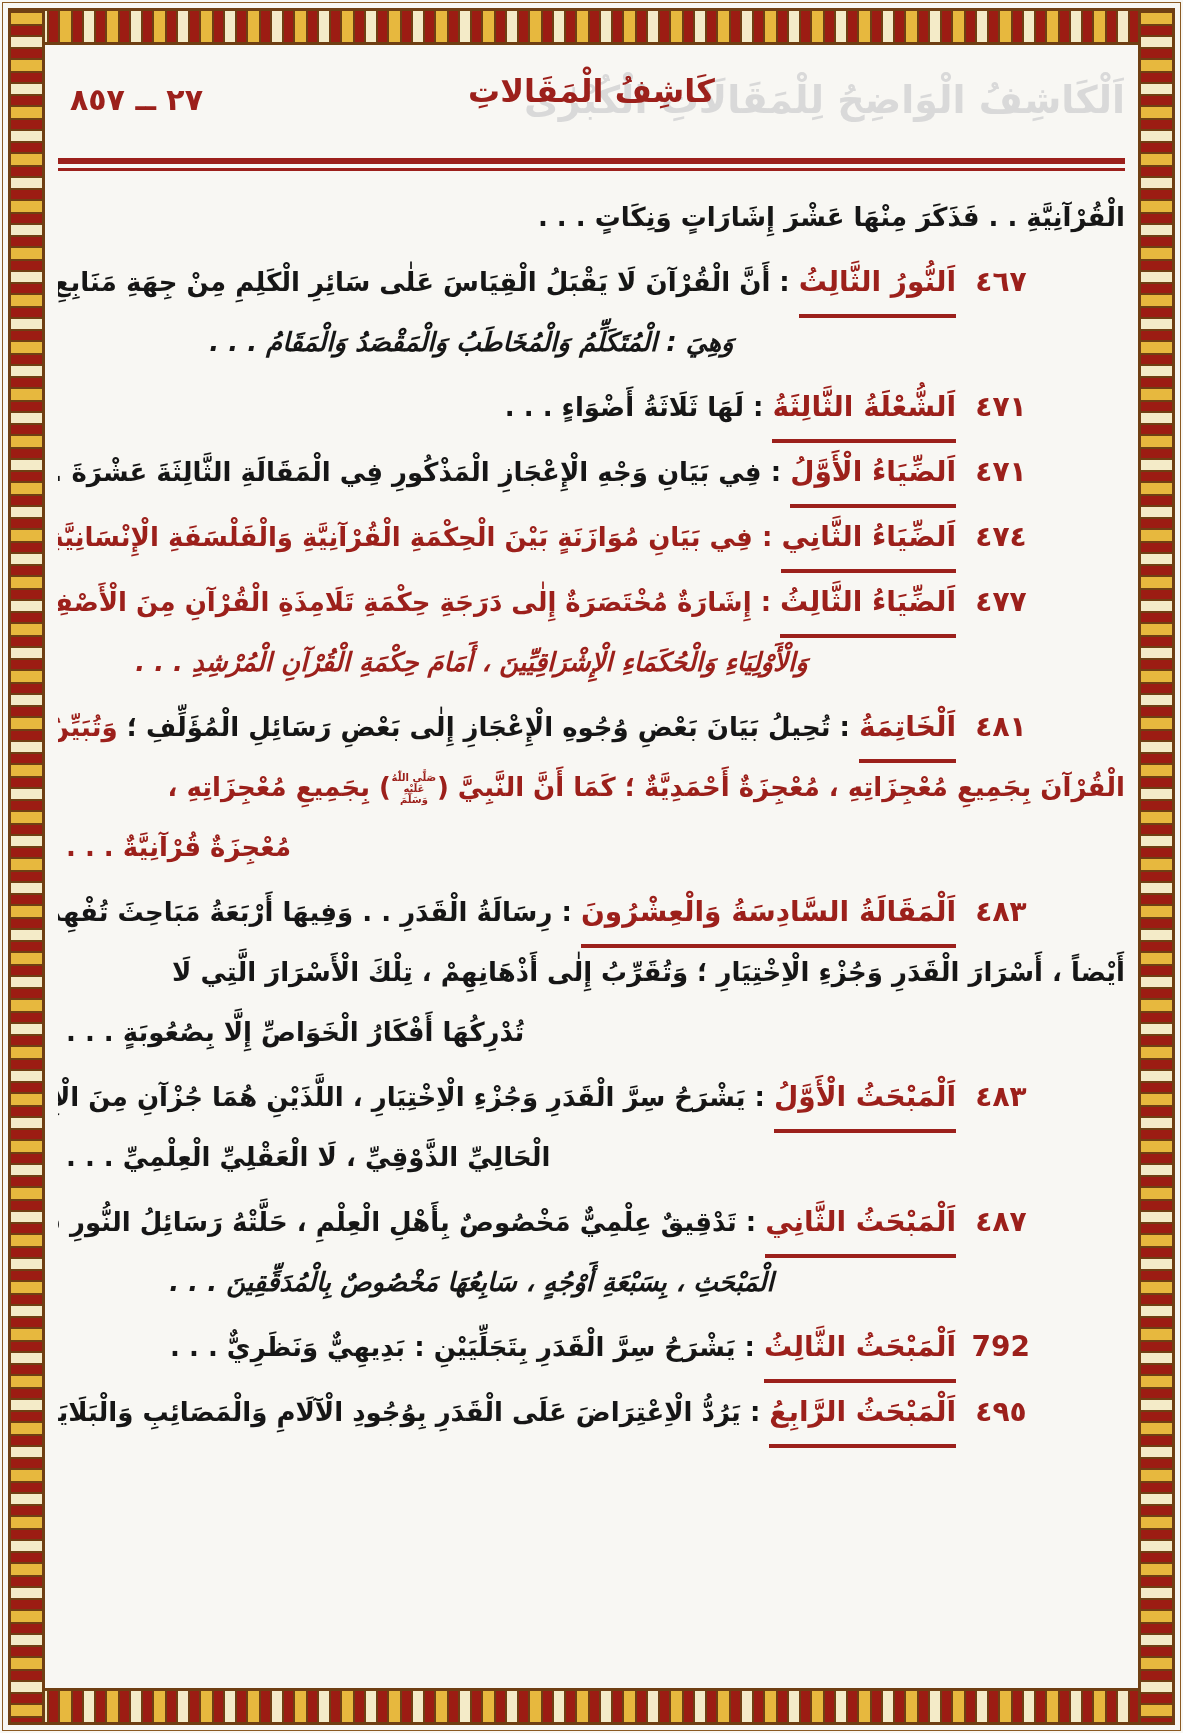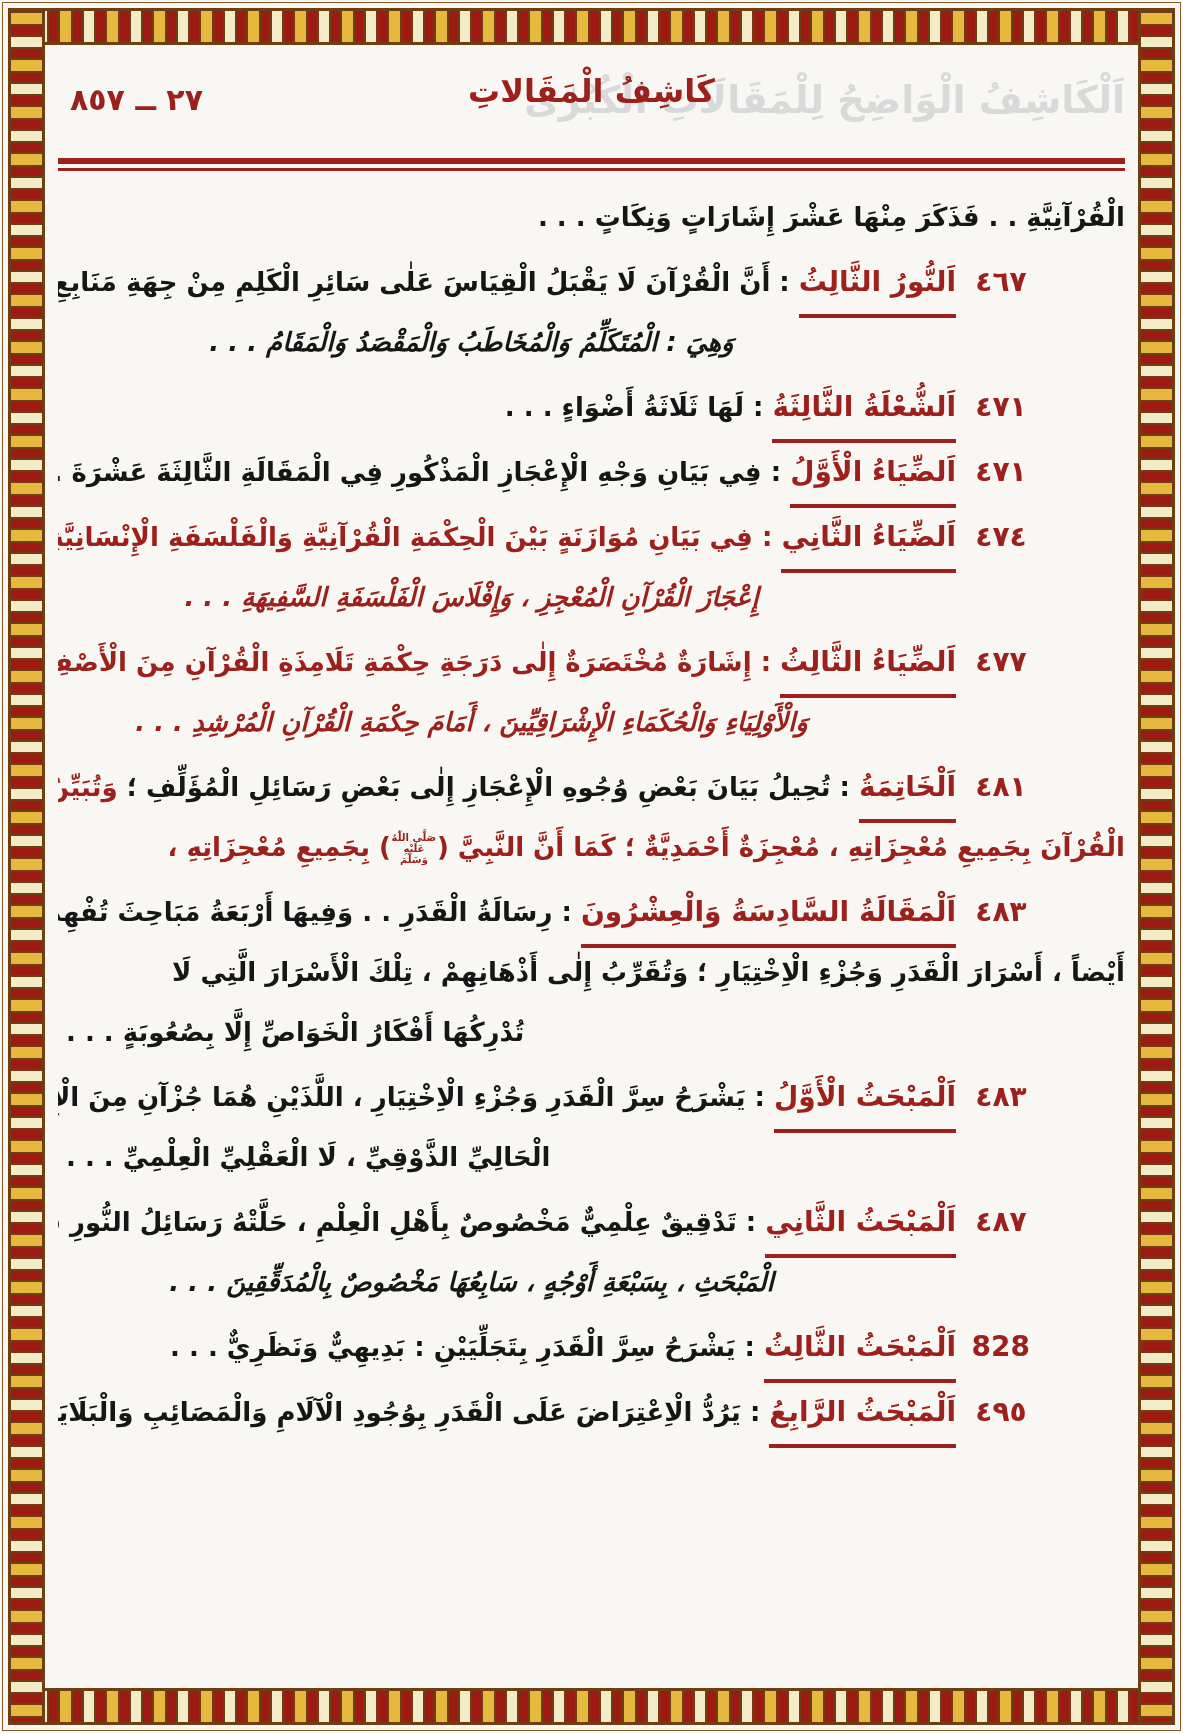--- a/index.html
+++ b/index.html
@@ -100,45 +100,45 @@
             <div class="line cont center"><span class="seg black">وَهِيَ : الْمُتَكَلِّمُ وَالْمُخَاطَبُ وَالْمَقْصَدُ وَالْمَقَامُ . . .</span></div>
           </div>
           <div class="entry">
             <div class="line first"><span class="enum">٤٧١</span><span class="etitle">اَلشُّعْلَةُ الثَّالِثَةُ</span><span class="seg black"> : لَهَا ثَلَاثَةُ أَضْوَاءٍ . . .</span></div>
           </div>
           <div class="entry">
             <div class="line first"><span class="enum">٤٧١</span><span class="etitle">اَلضِّيَاءُ الْأَوَّلُ</span><span class="seg black"> : فِي بَيَانِ وَجْهِ الْإِعْجَازِ الْمَذْكُورِ فِي الْمَقَالَةِ الثَّالِثَةَ عَشْرَةَ . . .</span></div>
           </div>
           <div class="entry">
             <div class="line first"><span class="enum">٤٧٤</span><span class="etitle">اَلضِّيَاءُ الثَّانِي</span><span class="seg red"> : فِي بَيَانِ مُوَازَنَةٍ بَيْنَ الْحِكْمَةِ الْقُرْآنِيَّةِ وَالْفَلْسَفَةِ الْإِنْسَانِيَّةِ ، تُثْبِتُ</span></div>
-            <div class="line cont center"><span class="seg red">إِعْجَازَ الْقُرْآنِ الْمُعْجِزِ ، وَإِفْلَاسَ الْفَلْسَفَةِ السَّفِيهَةِ . . .</span></div>
           </div>
           <div class="entry">
             <div class="line first"><span class="enum">٤٧٧</span><span class="etitle">اَلضِّيَاءُ الثَّالِثُ</span><span class="seg red"> : إِشَارَةٌ مُخْتَصَرَةٌ إِلٰى دَرَجَةِ حِكْمَةِ تَلَامِذَةِ الْقُرْآنِ مِنَ الْأَصْفِيَاءِ</span></div>
             <div class="line cont center"><span class="seg red">وَالْأَوْلِيَاءِ وَالْحُكَمَاءِ الْإِشْرَاقِيِّينَ ، أَمَامَ حِكْمَةِ الْقُرْآنِ الْمُرْشِدِ . . .</span></div>
           </div>
           <div class="entry">
             <div class="line first"><span class="enum">٤٨١</span><span class="etitle">اَلْخَاتِمَةُ</span><span class="seg black"> : تُحِيلُ بَيَانَ بَعْضِ وُجُوهِ الْإِعْجَازِ إِلٰى بَعْضِ رَسَائِلِ الْمُؤَلِّفِ ؛ </span><span class="seg red">وَتُبَيِّنُ أَنَّ</span></div>
             <div class="line cont full"><span class="seg red">الْقُرْآنَ بِجَمِيعِ مُعْجِزَاتِهِ ، مُعْجِزَةٌ أَحْمَدِيَّةٌ ؛ كَمَا أَنَّ النَّبِيَّ </span><span class="stamp-wrap">(<span class="stamp">صَلَّى اللّٰهُ عَلَيْهِ وَسَلَّمَ</span>)</span><span class="seg red"> بِجَمِيعِ مُعْجِزَاتِهِ ،</span></div>
+            <div class="line cont left"><span class="seg red">مُعْجِزَةٌ قُرْآنِيَّةٌ . . .</span></div>
           </div>
           <div class="entry">
             <div class="line first"><span class="enum">٤٨٣</span><span class="etitle">اَلْمَقَالَةُ السَّادِسَةُ وَالْعِشْرُونَ</span><span class="seg black"> : رِسَالَةُ الْقَدَرِ . . وَفِيهَا أَرْبَعَةُ مَبَاحِثَ تُفْهِمُ الْعَوَامَّ</span></div>
             <div class="line cont full"><span class="seg black">أَيْضاً ، أَسْرَارَ الْقَدَرِ وَجُزْءِ الْاِخْتِيَارِ ؛ وَتُقَرِّبُ إِلٰى أَذْهَانِهِمْ ، تِلْكَ الْأَسْرَارَ الَّتِي لَا</span></div>
             <div class="line cont left"><span class="seg black">تُدْرِكُهَا أَفْكَارُ الْخَوَاصِّ إِلَّا بِصُعُوبَةٍ . . .</span></div>
           </div>
           <div class="entry">
             <div class="line first"><span class="enum">٤٨٣</span><span class="etitle">اَلْمَبْحَثُ الْأَوَّلُ</span><span class="seg black"> : يَشْرَحُ سِرَّ الْقَدَرِ وَجُزْءِ الْاِخْتِيَارِ ، اللَّذَيْنِ هُمَا جُزْآنِ مِنَ الْإِيمَانِ</span></div>
             <div class="line cont left"><span class="seg black">الْحَالِيِّ الذَّوْقِيِّ ، لَا الْعَقْلِيِّ الْعِلْمِيِّ . . .</span></div>
           </div>
           <div class="entry">
             <div class="line first"><span class="enum">٤٨٧</span><span class="etitle">اَلْمَبْحَثُ الثَّانِي</span><span class="seg black"> : تَدْقِيقٌ عِلْمِيٌّ مَخْصُوصٌ بِأَهْلِ الْعِلْمِ ، حَلَّتْهُ رَسَائِلُ النُّورِ فِي هٰذَا</span></div>
             <div class="line cont center"><span class="seg black">الْمَبْحَثِ ، بِسَبْعَةِ أَوْجُهٍ ، سَابِعُهَا مَخْصُوصٌ بِالْمُدَقِّقِينَ . . .</span></div>
           </div>
           <div class="entry">
-            <div class="line first"><span class="enum">828</span><span class="etitle">اَلْمَبْحَثُ الثَّالِثُ</span><span class="seg black"> : يَشْرَحُ سِرَّ الْقَدَرِ بِتَجَلِّيَيْنِ : بَدِيهِيٌّ وَنَظَرِيٌّ . . .</span></div>
+            <div class="line first"><span class="enum">792</span><span class="etitle">اَلْمَبْحَثُ الثَّالِثُ</span><span class="seg black"> : يَشْرَحُ سِرَّ الْقَدَرِ بِتَجَلِّيَيْنِ : بَدِيهِيٌّ وَنَظَرِيٌّ . . .</span></div>
           </div>
           <div class="entry">
             <div class="line first"><span class="enum">٤٩٥</span><span class="etitle">اَلْمَبْحَثُ الرَّابِعُ</span><span class="seg black"> : يَرُدُّ الْاِعْتِرَاضَ عَلَى الْقَدَرِ بِوُجُودِ الْآلَامِ وَالْمَصَائِبِ وَالْبَلَايَا ،</span></div>
           </div>
         </div>
     </main>
   </div>
 </div>
 
 </body></html>

